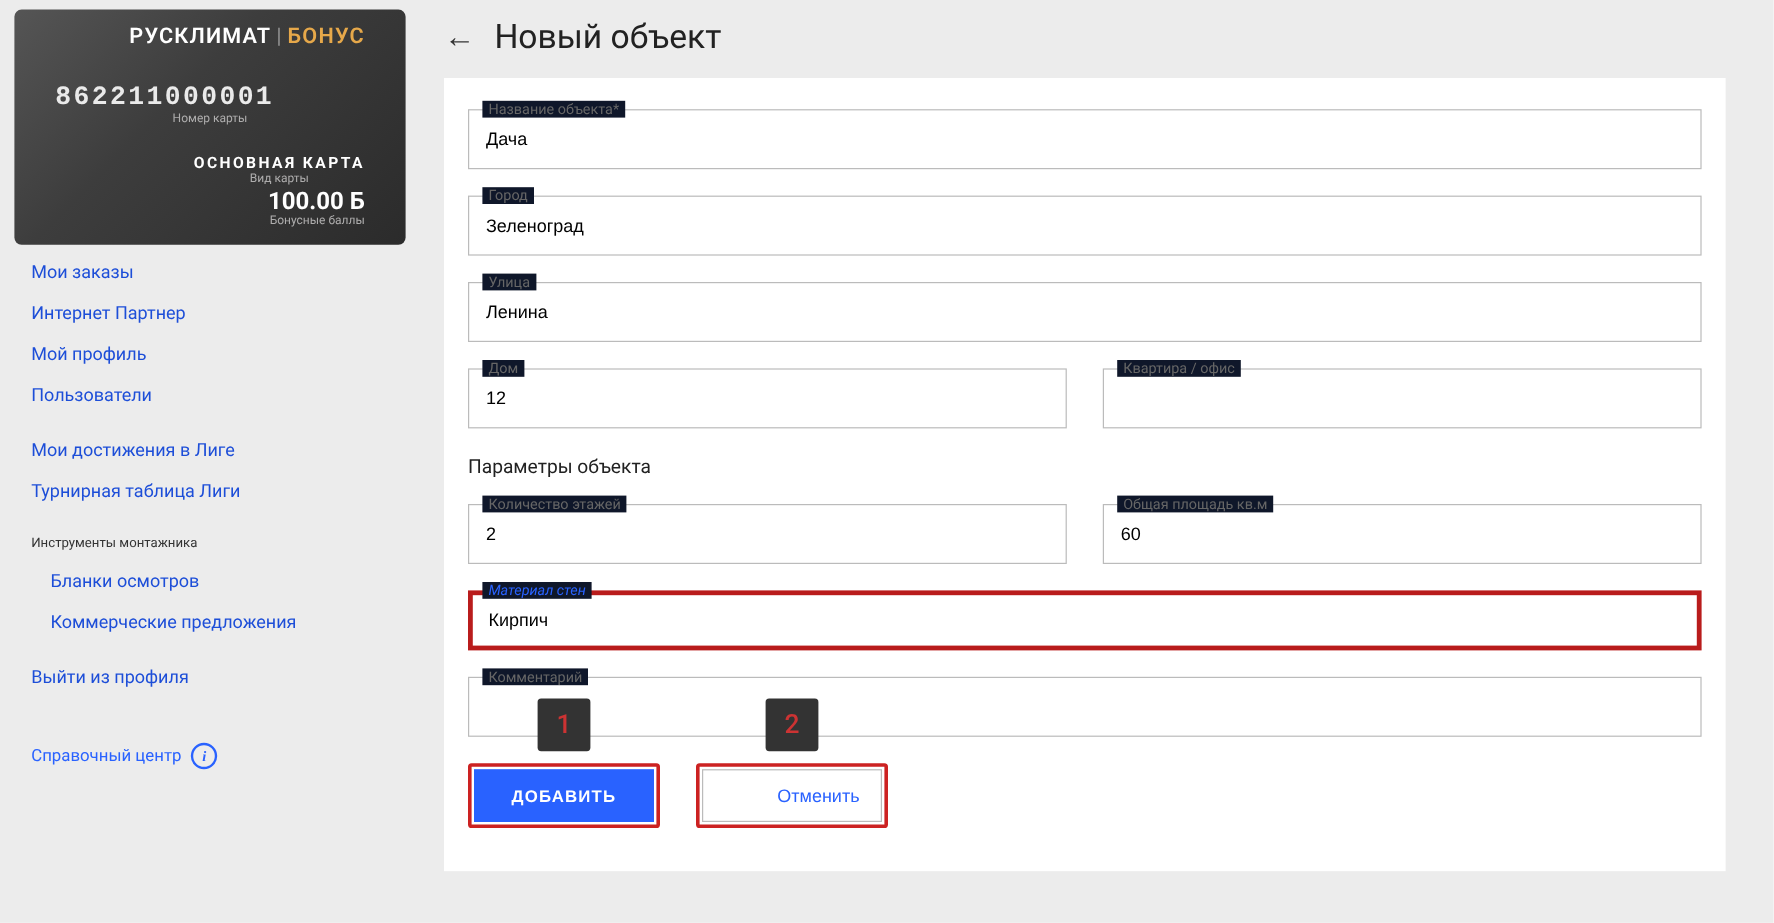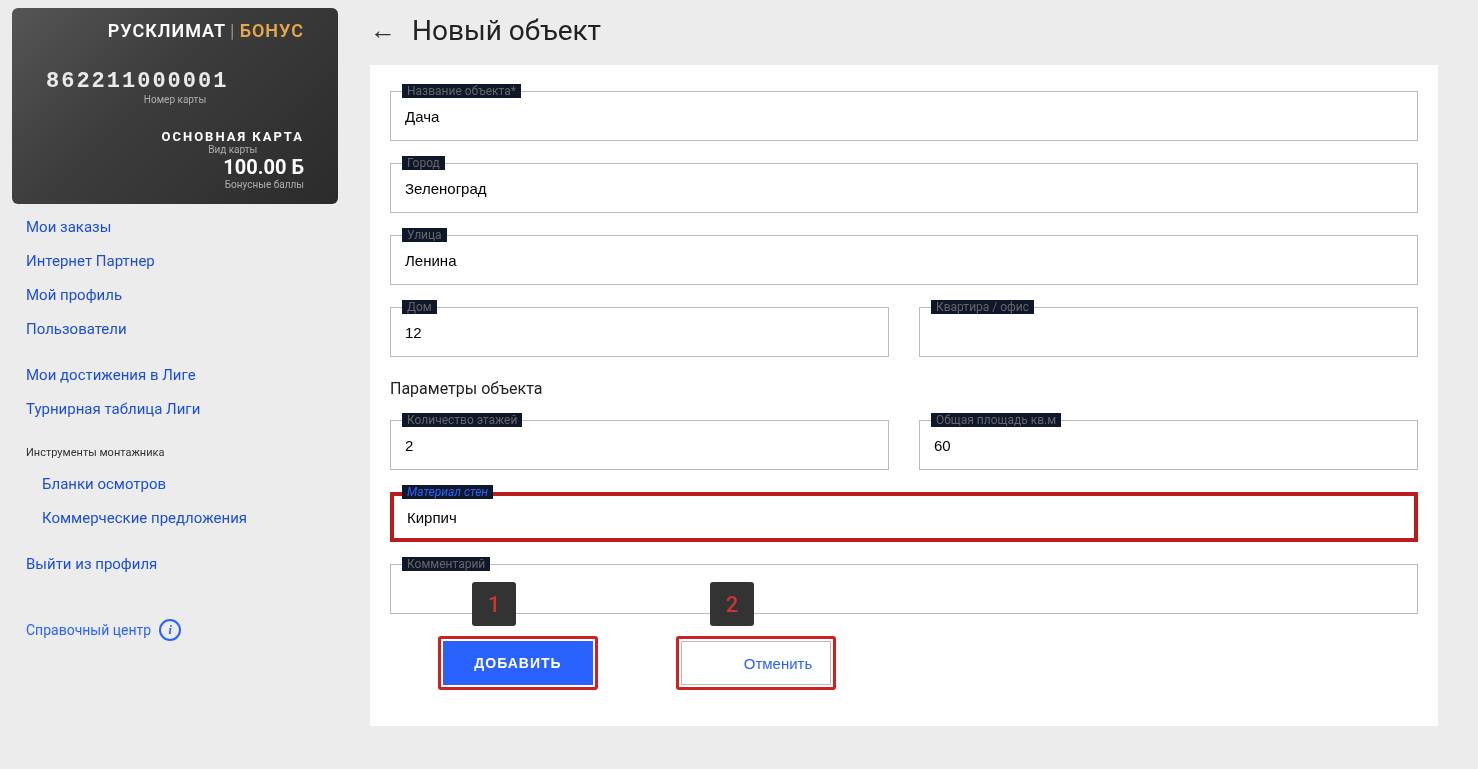--- a/index.html
+++ b/index.html
@@ -76,21 +76,21 @@
     .section-heading { font-size: 16px; font-weight: 400; margin: 8px 0 22px; color: #222; }
 
     .btn-row { display: flex; gap: 30px; align-items: center; position: relative; margin-top: 16px;}
     .btn {
       min-width: 150px; height: 44px; border: none; font-size: 14px; font-weight: 600;
       letter-spacing: 1px; cursor: pointer; display: flex; align-items: center; justify-content: center; text-transform: uppercase;
     }
     .btn-primary { background: #2962ff; color: #fff; }
     .btn-secondary { background: #fff; color: #2962ff; border: 1px solid #bbb; text-transform: none; font-size: 15px; font-weight: 500; letter-spacing: 0; padding-left: 44px;}
     .callout { position: relative; }
-    .callout-wrap { border: 3px solid #c22; padding: 2px; border-radius: 3px; margin-left: 48px; }
+    .callout-wrap { border: 3px solid #c22; padding: 2px; border-radius: 3px; }
     .callout-num {
       position: absolute; top: -54px; left: 50%; transform: translateX(-50%);
       width: 44px; height: 44px; background: #333; color: #c33; font-size: 22px; font-weight: 500;
       display: flex; align-items: center; justify-content: center; border-radius: 3px;
     }
   </style>
 </head>
 <body>
 
 <div class="sidebar">

